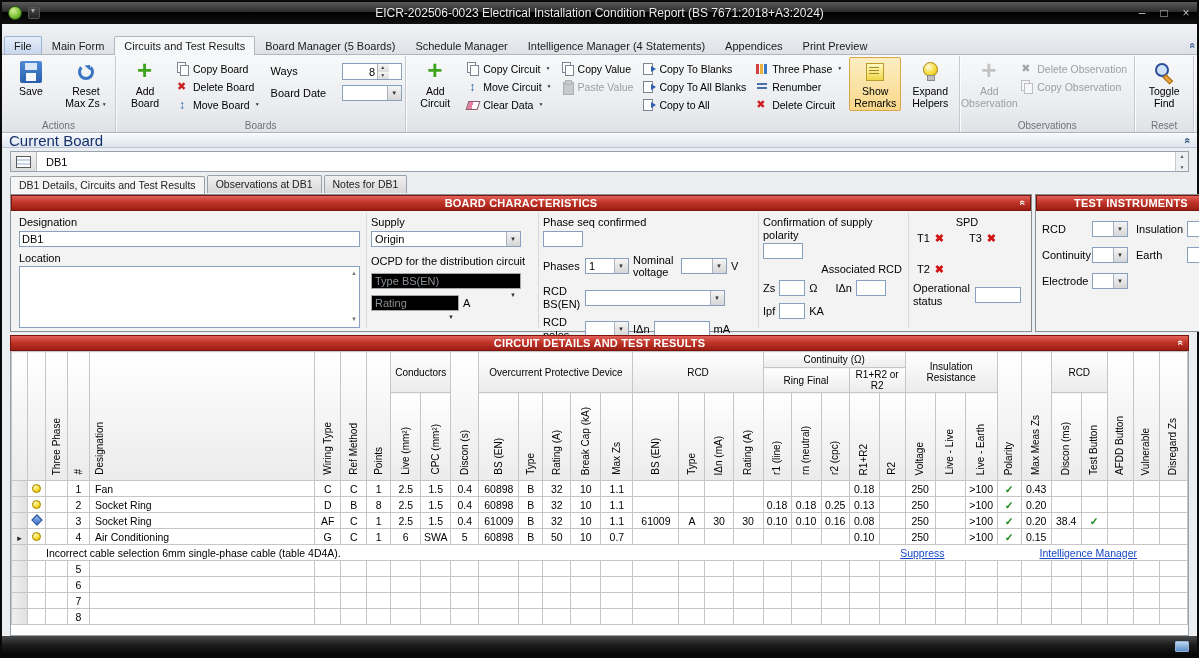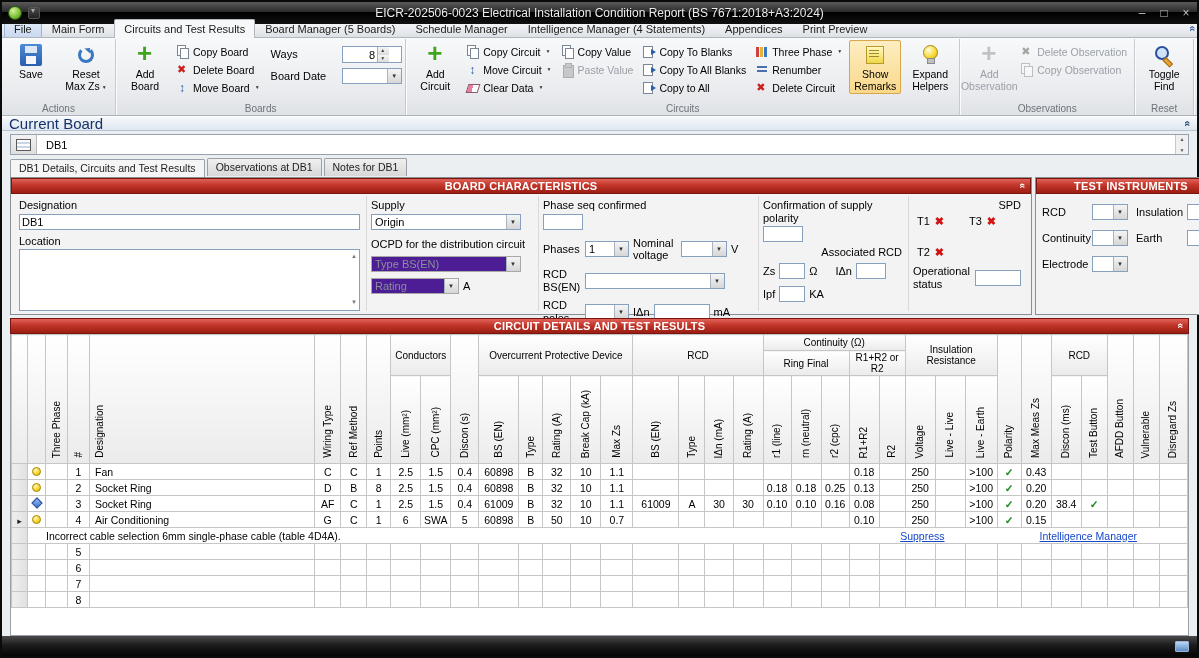--- a/index.html
+++ b/index.html
@@ -16,21 +16,21 @@
     background:linear-gradient(#5a5a5a,#2b2b2b 45%,#000 46%,#111); }
   .appicon { width:14px; height:14px; margin-left:6px; border-radius:50%;
     background:radial-gradient(circle at 35% 30%, #d6f09a, #7ec23a 55%, #3d7d14); border:1px solid #2a5a0c; z-index:2; }
   .qabtn { width:12px; height:12px; margin-left:6px; background:linear-gradient(#4a4a4a,#222); border:1px solid #555; border-radius:2px; position:relative; z-index:2; }
   .qabtn::after { content:"▾"; position:absolute; left:2px; top:-2px; font-size:8px; color:#aaa; }
   .wtitle { position:absolute; left:0; right:0; text-align:center; font-size:12px; color:#ececec; text-shadow:0 1px 1px #000; }
   .wctrl { margin-left:auto; display:flex; z-index:2; }
   .wctrl span { width:22px; text-align:center; color:#c2c2c2; font-size:12px; line-height:20px; cursor:default; }
 
   
-  .rtabs { height:14px; flex:none; display:flex; align-items:flex-end;
+  .rtabs { height:31px; flex:none; display:flex; align-items:flex-end;
     background:linear-gradient(#f2f4f6,#dde1e6); border-bottom:1px solid #b2b7bd; padding:0 2px; }
   .rtab { padding:3px 9px 2px; font-size:11px; color:#1a1a1a; border:1px solid transparent; border-bottom:none; white-space:nowrap; cursor:default; }
   .rtab.file { background:linear-gradient(#e4edf9,#c8d8ef); border-color:#9db4d4; border-radius:2px 2px 0 0; }
   .rtab.active { background:#f6f7f8; border-color:#b2b7bd; border-radius:2px 2px 0 0; position:relative; top:1px; padding-bottom:3px; }
   .ribbon-collapse { margin-left:auto; margin-bottom:3px; color:#3f61a0; cursor:pointer; }
 
   .chev-up { display:inline-block; font-weight:bold; line-height:1; }
   .chev-up::before { content:"«"; display:inline-block; transform:rotate(90deg); }
 
   
@@ -77,21 +77,21 @@
   .icon-bulb::after { content:""; position:absolute; left:8px; bottom:2px; width:6px; height:4px; background:#c0c0c0; border:1px solid #8a8a8a; }
   .icon-find::before { content:""; position:absolute; left:2px; top:2px; width:10px; height:10px; border:2px solid #2a4f9a; border-radius:50%; background:#cfe2f8; }
   .icon-find::after { content:""; position:absolute; left:13px; top:13px; width:8px; height:3px; background:#e8a23a; border:1px solid #a06a1a; transform:rotate(45deg); transform-origin:0 0; }
 
   
   .tbox { border:1px solid #86a0bd; height:16px; font-family:"Liberation Sans",sans-serif; font-size:11px; padding:0 2px; background:#fff; }
   .combo { display:inline-flex; border:1px solid #86a0bd; background:#fff; height:16px; align-items:stretch; vertical-align:middle; }
   .combo .cval { flex:1; font-size:11px; padding:1px 3px; white-space:nowrap; overflow:hidden; }
   .combo .cbtn { width:14px; flex:none; background:linear-gradient(#f5f5f5,#d6d6d6); border-left:1px solid #aab4be; position:relative; }
   .combo .cbtn::after { content:"▼"; position:absolute; left:3px; top:4px; font-size:6px; color:#333; }
-  .combo.discmb { background:#4c1d95; border-color:#a8a8a8; }
+  .combo.discmb { background:#000000; border-color:#a8a8a8;align-items:flex-end; }
   .combo.discmb .cval { color:#8a9096; }
   .spinwrap { display:inline-flex; border:1px solid #86a0bd; height:17px; background:#fff; }
   .spinwrap input { border:none; width:34px; text-align:right; font-family:"Liberation Sans",sans-serif; font-size:11px; padding:0 2px; }
   .spinner { width:12px; display:flex; flex-direction:column; border-left:1px solid #b0b0b0; }
   .spinner i { flex:1; background:linear-gradient(#f6f6f6,#dcdcdc); position:relative; }
   .spinner i.su::after { content:"▲"; position:absolute; left:2px; top:0; font-size:5px; color:#444; font-style:normal; }
   .spinner i.sd::after { content:"▼"; position:absolute; left:2px; top:0; font-size:5px; color:#444; font-style:normal; }
   .w26{width:26px}.w30{width:30px}.w36{width:36px}.w40{width:40px}.w44{width:44px}.w46{width:46px}
   .w56{width:56px}.w60{width:60px}.w88{width:88px}.w140{width:140px}.w150{width:150px}
   .flabel { font-size:11px; line-height:1.15; }
@@ -131,21 +131,21 @@
   .s3 { width:220px; }
   .s4 { width:150px; }
   .s5 { flex:1; }
   .lblm { margin:1px 0 2px; }
   .loc-wrap { position:relative; }
   .loc { width:100%; height:62px; border:1px solid #86a0bd; resize:none; font-family:"Liberation Sans",sans-serif; font-size:11px; }
   .loc-wrap .sa { position:absolute; right:3px; font-size:6px; color:#777; line-height:1; }
   .loc-wrap .sa.up { top:4px; } .loc-wrap .sa.dn { bottom:8px; }
   .right-lbl { text-align:right; }
   .redx { color:#d11212; font-weight:bold; font-size:11px; }
-  .spd-title { text-align:right; font-size:11px; margin:1px 0 4px; }
+  .spd-title { text-align:center; font-size:11px; margin:1px 0 4px; }
   .spd-grid { display:grid; grid-template-columns:auto auto; gap:18px 18px; width:86px; margin:0 0 6px 4px; }
   .spd-item { display:flex; gap:5px; align-items:center; }
   .ti-body { display:grid; grid-template-columns:46px 40px 1fr 40px; gap:10px 4px; padding:10px 6px; align-items:center; }
 
   
   .circuit-sec { flex:1; display:flex; flex-direction:column; margin:3px 8px 0; min-height:0; }
   .grid-wrap { flex:1; background:#fff; border:1px solid #9aa0a8; border-top:none; overflow:hidden; }
   table.grid { border-collapse:collapse; table-layout:fixed; width:100%; }
   .grid th, .grid td { border:1px solid #c6c6c6; font-weight:normal; font-size:10.5px; overflow:hidden; }
   .grid thead th { background:linear-gradient(#ffffff,#ebebeb); }
@@ -317,21 +317,20 @@
         </div>
         <div class="rbl activebtn">
           <span class="ric icon-note"></span>
           <span class="rlab">Show Remarks</span>
         </div>
         <div class="rbl">
           <span class="ric icon-bulb"></span>
           <span class="rlab">Expand Helpers</span>
         </div>
       </div>
-      <div class="rglabel">Circuits</div>
     </div>
 
     <div class="rgroup">
       <div class="rmain">
         <div class="rbl dis">
           <span class="ric icon-add"></span>
           <span class="rlab">Add Observation</span>
         </div>
         <div class="vstack">
           <div class="rbs dis">

